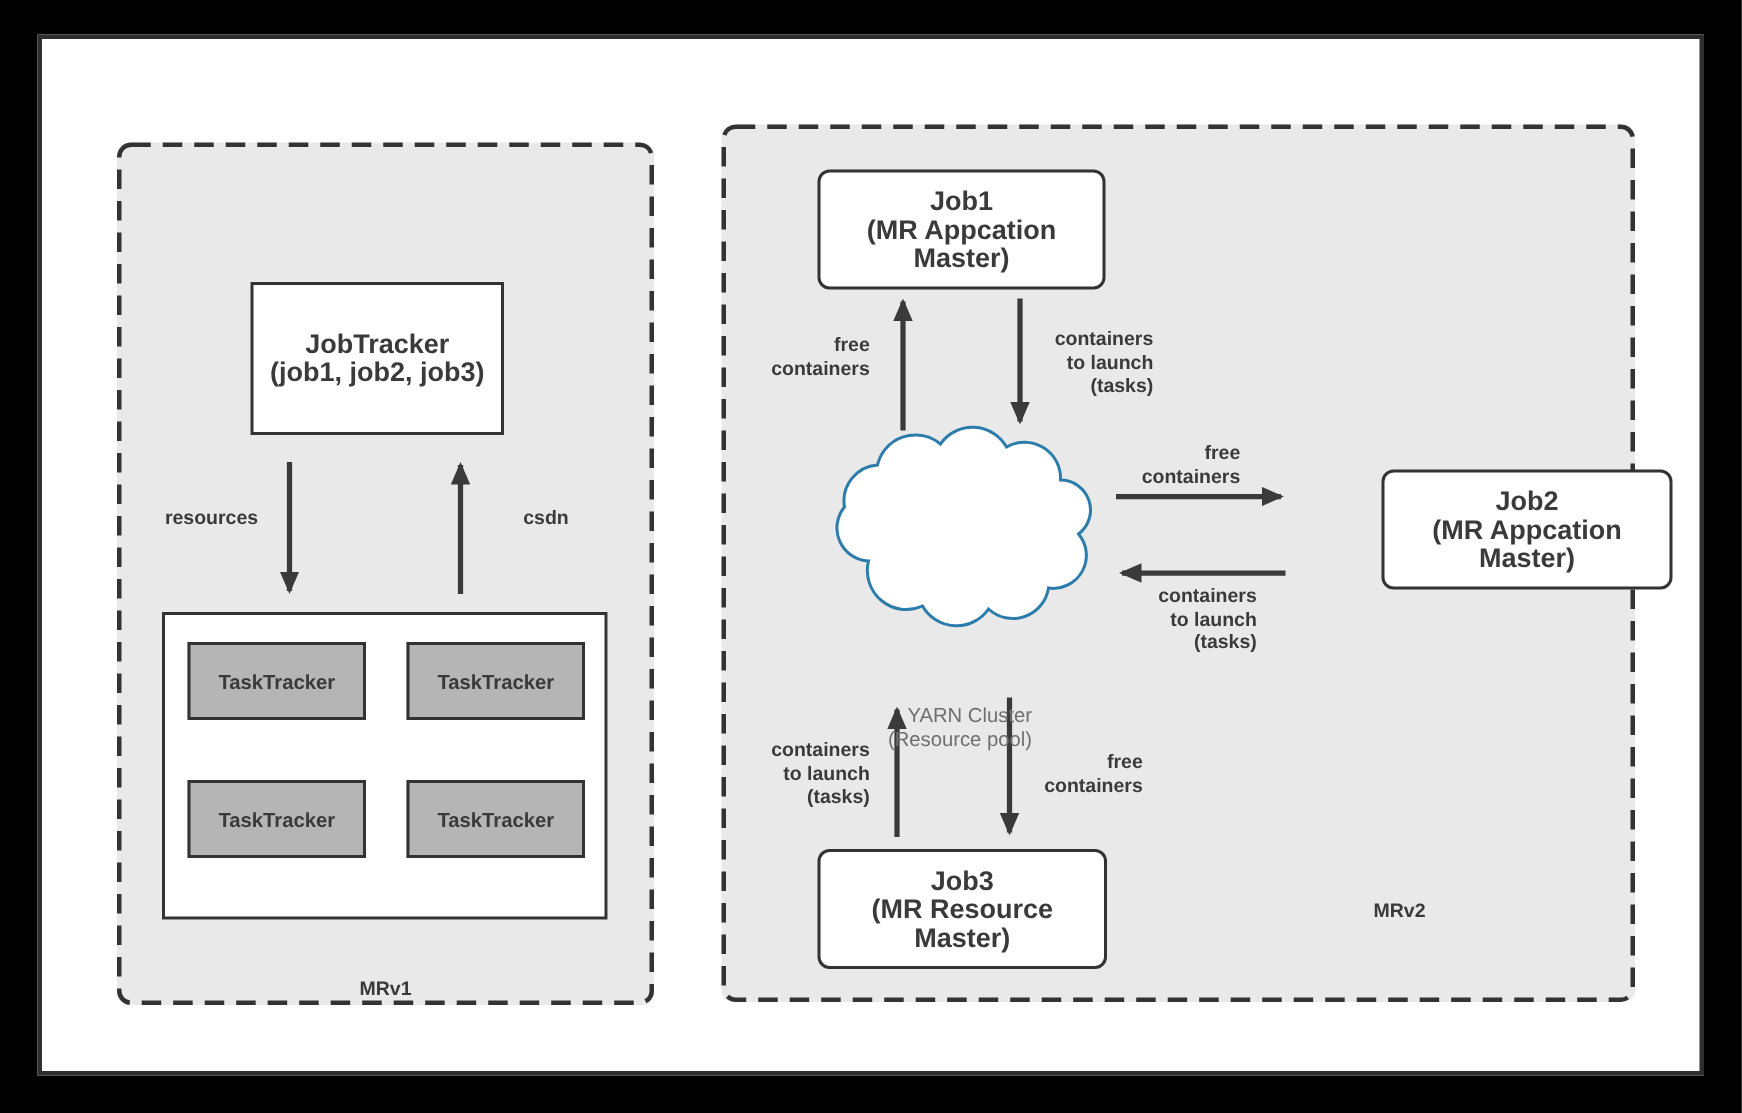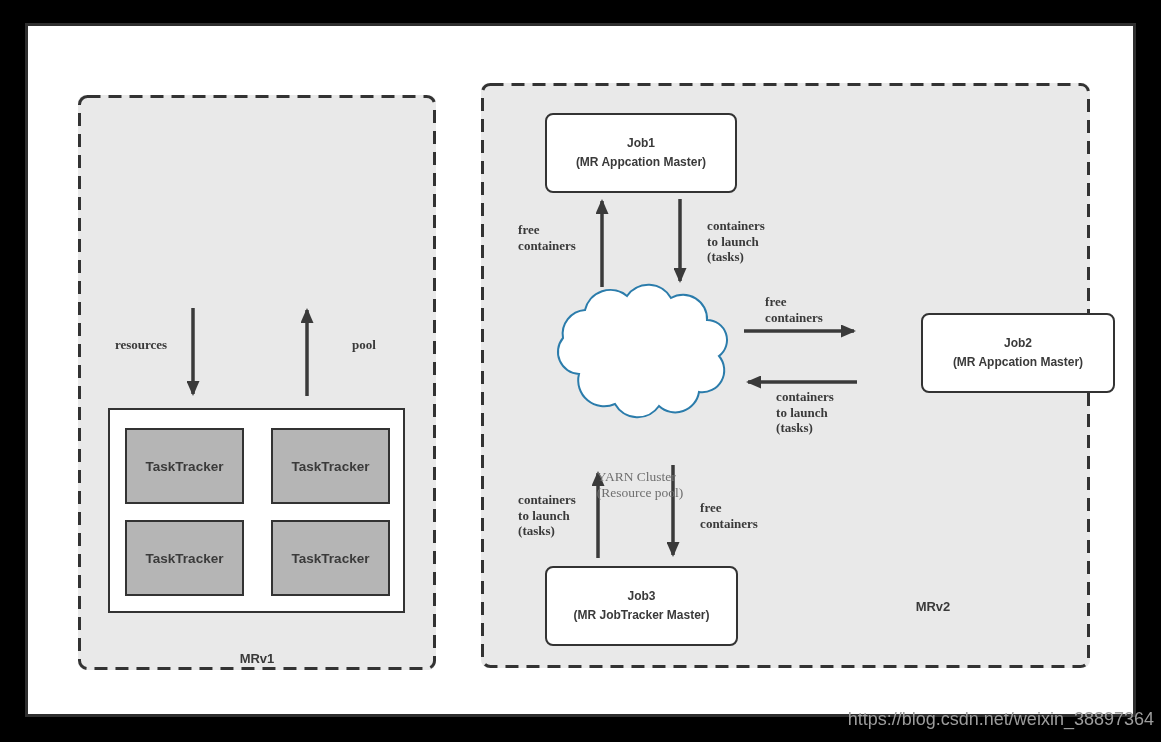--- a/index.html
+++ b/index.html
@@ -18,29 +18,29 @@
   .panel.mrv1{left:78px;top:95px;width:358px;height:575px;}
   .panel.mrv2{left:481px;top:83px;width:609px;height:585px;}
   svg.overlay{position:absolute;left:0;top:0;width:1161px;height:742px;z-index:2;pointer-events:none;}
   .dash{fill:none;stroke:var(--line);stroke-width:3;stroke-dasharray:13 8;}
   .arrow{stroke:var(--text);stroke-width:3.5;}
   .ah{fill:var(--text);}
   .cloud{fill:#ffffff;stroke:var(--cloud-stroke);stroke-width:2;}
   .layer{position:absolute;left:0;top:0;width:1161px;height:742px;z-index:3;pointer-events:none;}
   .box{position:absolute;background:var(--box-bg);border:2px solid var(--line);
        display:flex;align-items:center;justify-content:center;text-align:center;
-       white-space:pre-line;font-weight:bold;color:var(--text);font-size:12px;line-height:19px;}
+       white-space:pre-line;font-weight:bold;color:var(--text);font-size:18px;line-height:19px;}
   .round{border-radius:8px;}
   .ttwrap{position:absolute;left:108px;top:408px;width:297px;height:205px;
           background:var(--box-bg);border:2px solid var(--line);}
-  .tt{position:absolute;width:119px;height:76px;background:var(--tracker-bg);
+  .tt{position:absolute;width:119px;height:52px;background:var(--tracker-bg);
       border:2px solid var(--line);display:flex;align-items:center;justify-content:center;
       font-weight:bold;font-size:13.5px;color:var(--text);}
-  .lbl{position:absolute;transform:translateX(-50%);text-align:left;white-space:pre-line;
-       font-weight:bold;font-size:13px;line-height:15.5px;color:var(--text);font-family:Liberation Serif, serif;}
+  .lbl{position:absolute;transform:translateX(-50%);text-align:right;white-space:pre-line;
+       font-weight:bold;font-size:13px;line-height:15.5px;color:var(--text);}
   .lbl.muted{font-weight:normal;color:var(--muted-text);font-size:13.5px;line-height:16px;}
   .ptitle{position:absolute;transform:translateX(-50%);font-weight:bold;font-size:13px;color:var(--text);}
   .watermark{position:absolute;right:7px;top:709px;font-size:18px;color:var(--watermark-text);z-index:4;}
 </style>
 </head>
 <body>
 
 <div class="page">
 
   <div class="board"></div>
@@ -80,39 +80,41 @@
 
     <line class="arrow" x1="744" y1="331" x2="854" y2="331" marker-end="url(#ah)"></line>
     <line class="arrow" x1="857" y1="382" x2="748" y2="382" marker-end="url(#ah)"></line>
 
     <line class="arrow" x1="598" y1="558" x2="598" y2="473" marker-end="url(#ah)"></line>
     <line class="arrow" x1="673" y1="465" x2="673" y2="555" marker-end="url(#ah)"></line>
   </svg>
 
   <div class="layer">
 
+    <div class="box" style="left:167px;top:188px;width:169px;height:102px;">JobTracker
+(job1, job2, job3)</div>
 
     <div class="lbl" style="left:141px;top:337px;">resources</div>
-    <div class="lbl" style="left:364px;top:337px;">pool</div>
+    <div class="lbl" style="left:364px;top:337px;">csdn</div>
 
     <div class="ttwrap">
       <div class="tt" style="left:15px;top:18px;">TaskTracker</div>
       <div class="tt" style="left:161px;top:18px;">TaskTracker</div>
       <div class="tt" style="left:15px;top:110px;">TaskTracker</div>
       <div class="tt" style="left:161px;top:110px;">TaskTracker</div>
     </div>
 
     <div class="ptitle" style="left:257px;top:651px;">MRv1</div>
 
     <div class="box round" style="left:545px;top:113px;width:192px;height:80px;">Job1
 (MR Appcation Master)</div>
     <div class="box round" style="left:921px;top:313px;width:194px;height:80px;">Job2
 (MR Appcation Master)</div>
     <div class="box round" style="left:545px;top:566px;width:193px;height:80px;">Job3
-(MR JobTracker Master)</div>
+(MR Resource Master)</div>
 
     <div class="lbl muted" style="left:640px;top:431px;margin-top:38px;">YARN Cluster
 (Resource pool)</div>
 
     <div class="lbl" style="left:547px;top:222px;">free
 containers</div>
     <div class="lbl" style="left:736px;top:218px;">containers
 to launch
 (tasks)</div>
 
@@ -124,15 +126,14 @@
 
     <div class="lbl" style="left:547px;top:492px;">containers
 to launch
 (tasks)</div>
     <div class="lbl" style="left:729px;top:500px;">free
 containers</div>
 
     <div class="ptitle" style="left:933px;top:599px;">MRv2</div>
   </div>
 
-  <div class="watermark">https://blog.csdn.net/weixin_38897364</div>
 
 </div>
 
 </body></html>

